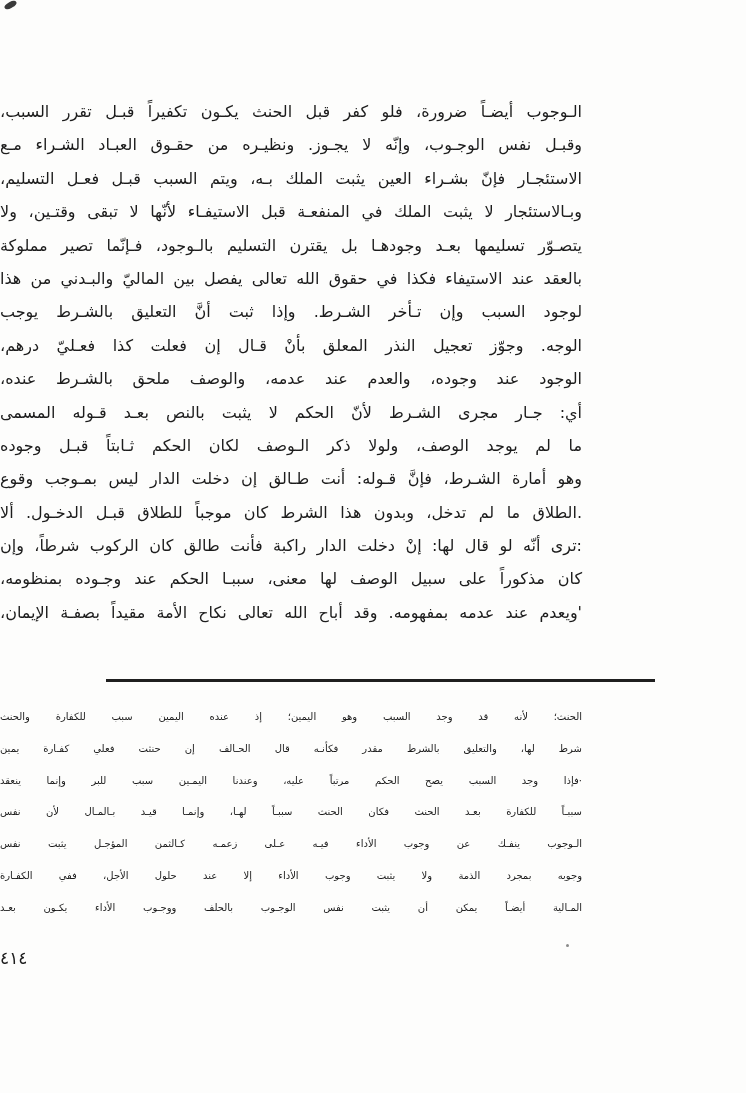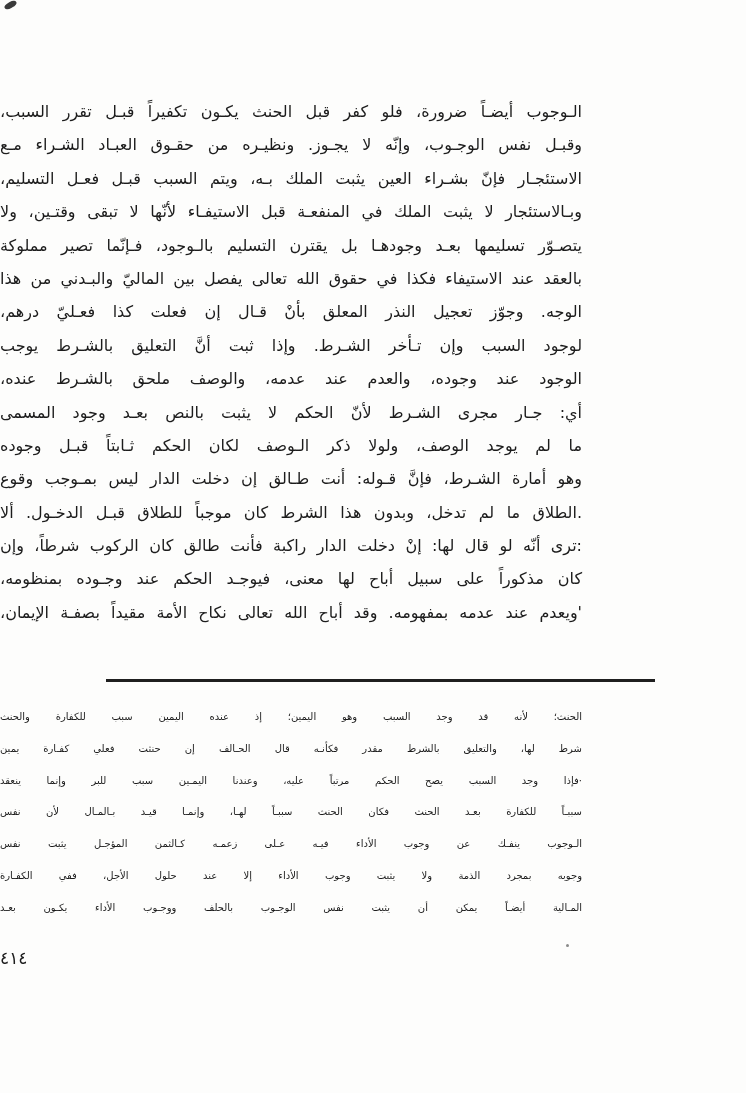--- a/index.html
+++ b/index.html
@@ -79,29 +79,29 @@
 
   <div class="artifact-corner"></div>
 
   <main class="body-text">
     <div class="line">الـوجوب أيضـاً ضرورة، فلو كفر قبل الحنث يكـون تكفيراً قبـل تقرر السبب،</div>
     <div class="line">وقبـل نفس الوجـوب، وإنّه لا يجـوز. ونظيـره من حقـوق العبـاد الشـراء مـع</div>
     <div class="line">الاستئجـار فإنّ بشـراء العين يثبت الملك بـه، ويتم السبب قبـل فعـل التسليم،</div>
     <div class="line">وبـالاستئجار لا يثبت الملك في المنفعـة قبل الاستيفـاء لأنّها لا تبقى وقتـين، ولا</div>
     <div class="line">يتصـوّر تسليمها بعـد وجودهـا بل يقترن التسليم بالـوجود، فـإنّما تصير مملوكة</div>
     <div class="line">بالعقد عند الاستيفاء فكذا في حقوق الله تعالى يفصل بين الماليّ والبـدني من هذا</div>
+    <div class="line">لوجود السبب وإن تـأخر الشـرط. وإذا ثبت أنَّ التعليق بالشـرط يوجب</div>
     <div class="line">الوجه. وجوّز تعجيل النذر المعلق بأنْ قـال إن فعلت كذا فعـليّ درهم،</div>
-    <div class="line">لوجود السبب وإن تـأخر الشـرط. وإذا ثبت أنَّ التعليق بالشـرط يوجب</div>
     <div class="line">الوجود عند وجوده، والعدم عند عدمه، والوصف ملحق بالشـرط عنده،</div>
-    <div class="line">أي: جـار مجرى الشـرط لأنّ الحكم لا يثبت بالنص بعـد وجود المسمى</div>
+    <div class="line">أي: جـار مجرى الشـرط لأنّ الحكم لا يثبت بالنص بعـد قـوله المسمى</div>
     <div class="line">ما لم يوجد الوصف، ولولا ذكر الـوصف لكان الحكم ثـابتاً قبـل وجوده</div>
     <div class="line">وهو أمارة الشـرط، فإنَّ قـوله: أنت طـالق إن دخلت الدار ليس بمـوجب وقوع</div>
     <div class="line">.الطلاق ما لم تدخل، وبدون هذا الشرط كان موجباً للطلاق قبـل الدخـول. ألا</div>
     <div class="line">:ترى أنّه لو قال لها: إنْ دخلت الدار راكبة فأنت طالق كان الركوب شرطاً، وإن</div>
-    <div class="line">كان مذكوراً على سبيل أباح لها معنى، فيوجـد الحكم عند وجـوده بمنظومه،</div>
+    <div class="line">كان مذكوراً على سبيل الوصف لها معنى، سببـا الحكم عند وجـوده بمنظومه،</div>
     <div class="line">'ويعدم عند عدمه بمفهومه. وقد أباح الله تعالى نكاح الأمة مقيداً بصفـة الإيمان،</div>
   </main>
 
   <div class="divider"></div>
 
   <section class="footnotes">
     <div class="fline">الحنث؛ لأنه قد وجد السبب وهو اليمين؛ إذ عنده اليمين سبب للكفارة والحنث</div>
     <div class="fline">شرط لها، والتعليق بالشرط مقدر فكأنـه قال الحـالف إن حنثت فعلي كفـارة يمين</div>
     <div class="fline">·فإذا وجد السبب يصح الحكم مرتباً عليه، وعندنا اليمـين سبب للبر وإنما ينعقد</div>
     <div class="fline">سببـاً للكفارة بعـد الحنث فكان الحنث سببـاً لهـا، وإنمـا قيـد بـالمـال لأن نفس</div>

